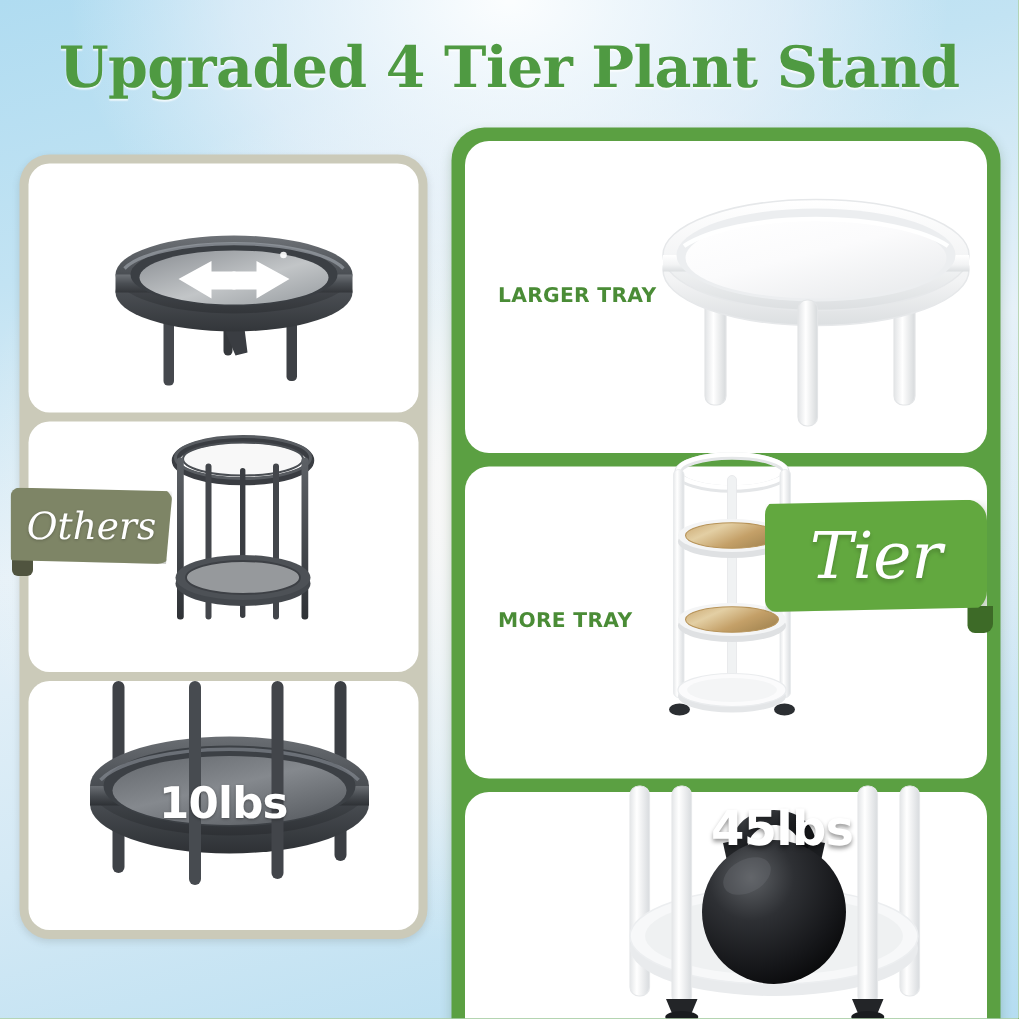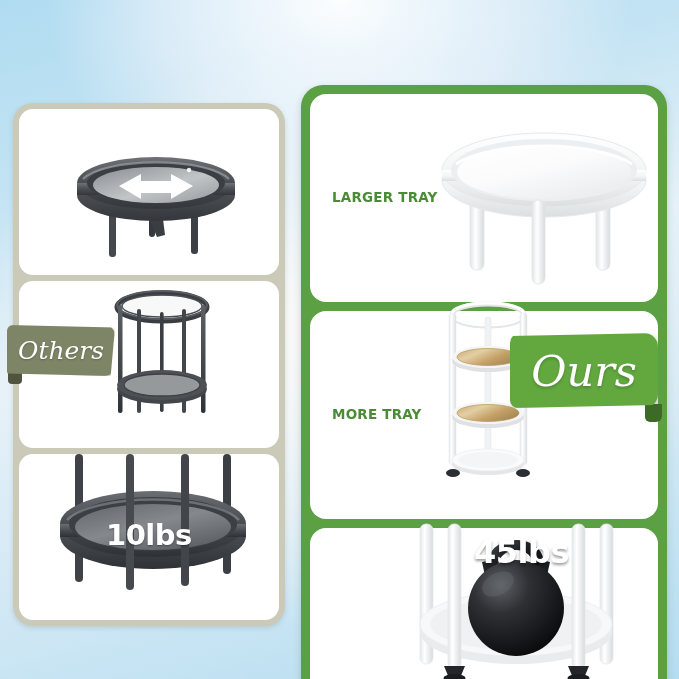--- a/index.html
+++ b/index.html
@@ -184,20 +184,21 @@
     z-index: 3;
     pointer-events: none;
   }
   .art svg { display: block; overflow: visible; }
 </style>
 </head>
 <body>
 
 <div id="page">
 
+  <div id="title">Upgraded 4 Tier Plant Stand</div>
 
   <div class="panel" id="panel-others">
     <div class="cards">
 
       <div class="card">
         <div class="card-clip">
           <div class="art" style="left:42px; top:28px;">
             <svg width="190" height="130" viewBox="0 0 190 130">
               <defs>
                 <linearGradient id="gDark1" x1="0" y1="0" x2="0" y2="1">
@@ -440,15 +441,15 @@
   </div>
 
   <div class="weight-text" id="weight-10">10lbs</div>
 
   <div class="weight-text" id="weight-45">45lbs</div>
 
   <div id="badge-others-tab"></div>
   <div class="badge" id="badge-others">Others</div>
 
   <div id="badge-ours-tab"></div>
-  <div class="badge" id="badge-ours">Ours</div>
+  <div class="badge" id="badge-ours">Tier</div>
 
 </div>
 
 </body></html>

